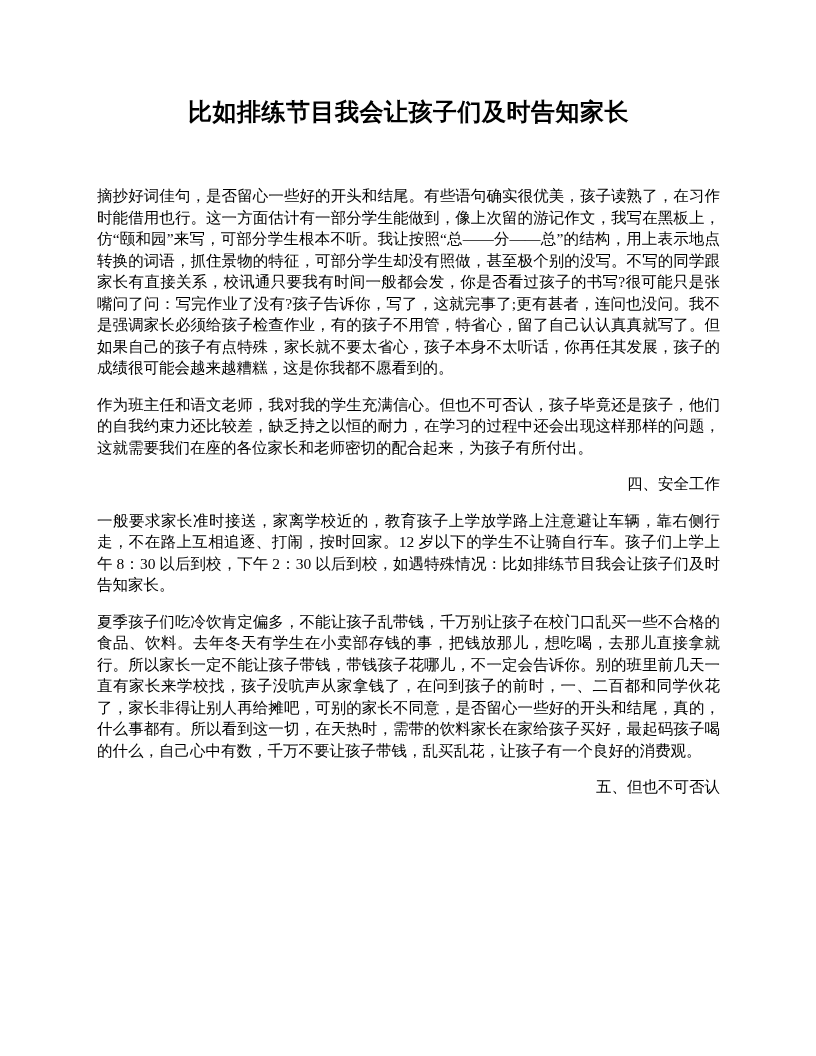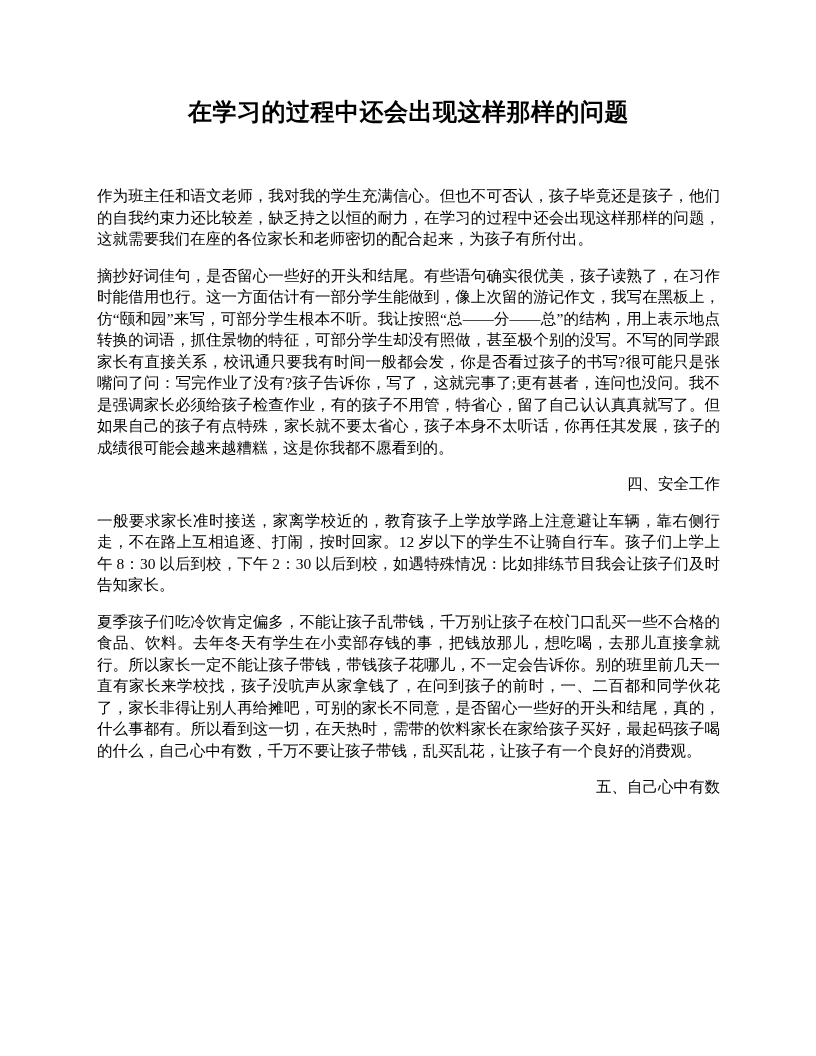--- a/index.html
+++ b/index.html
@@ -38,30 +38,30 @@
     }
     .para.heading {
       text-align: right;
     }
   </style>
 </head>
 <body>
 
 <div class="page">
 
-  <h1 class="doc-title">在学习的过程中还会出现这样那样的问题</h1>
+  <h1 class="doc-title">比如排练节目我会让孩子们及时告知家长</h1>
+
+  <p class="para">摘抄好词佳句，是否留心一些好的开头和结尾。有些语句确实很优美，孩子读熟了，在习作时能借用也行。这一方面估计有一部分学生能做到，像上次留的游记作文，我写在黑板上，仿“颐和园”来写，可部分学生根本不听。我让按照“总——分——总”的结构，用上表示地点转换的词语，抓住景物的特征，可部分学生却没有照做，甚至极个别的没写。不写的同学跟家长有直接关系，校讯通只要我有时间一般都会发，你是否看过孩子的书写?很可能只是张嘴问了问：写完作业了没有?孩子告诉你，写了，这就完事了;更有甚者，连问也没问。我不是强调家长必须给孩子检查作业，有的孩子不用管，特省心，留了自己认认真真就写了。但如果自己的孩子有点特殊，家长就不要太省心，孩子本身不太听话，你再任其发展，孩子的成绩很可能会越来越糟糕，这是你我都不愿看到的。</p>
 
   <p class="para">作为班主任和语文老师，我对我的学生充满信心。但也不可否认，孩子毕竟还是孩子，他们的自我约束力还比较差，缺乏持之以恒的耐力，在学习的过程中还会出现这样那样的问题，这就需要我们在座的各位家长和老师密切的配合起来，为孩子有所付出。</p>
-
-  <p class="para">摘抄好词佳句，是否留心一些好的开头和结尾。有些语句确实很优美，孩子读熟了，在习作时能借用也行。这一方面估计有一部分学生能做到，像上次留的游记作文，我写在黑板上，仿“颐和园”来写，可部分学生根本不听。我让按照“总——分——总”的结构，用上表示地点转换的词语，抓住景物的特征，可部分学生却没有照做，甚至极个别的没写。不写的同学跟家长有直接关系，校讯通只要我有时间一般都会发，你是否看过孩子的书写?很可能只是张嘴问了问：写完作业了没有?孩子告诉你，写了，这就完事了;更有甚者，连问也没问。我不是强调家长必须给孩子检查作业，有的孩子不用管，特省心，留了自己认认真真就写了。但如果自己的孩子有点特殊，家长就不要太省心，孩子本身不太听话，你再任其发展，孩子的成绩很可能会越来越糟糕，这是你我都不愿看到的。</p>
 
   <p class="para heading">四、安全工作</p>
 
 
   <p class="para">一般要求家长准时接送，家离学校近的，教育孩子上学放学路上注意避让车辆，靠右侧行走，不在路上互相追逐、打闹，按时回家。12 岁以下的学生不让骑自行车。孩子们上学上午 8：30 以后到校，下午 2：30 以后到校，如遇特殊情况：比如排练节目我会让孩子们及时告知家长。</p>
 
 
   <p class="para">夏季孩子们吃冷饮肯定偏多，不能让孩子乱带钱，千万别让孩子在校门口乱买一些不合格的食品、饮料。去年冬天有学生在小卖部存钱的事，把钱放那儿，想吃喝，去那儿直接拿就行。所以家长一定不能让孩子带钱，带钱孩子花哪儿，不一定会告诉你。别的班里前几天一直有家长来学校找，孩子没吭声从家拿钱了，在问到孩子的前时，一、二百都和同学伙花了，家长非得让别人再给摊吧，可别的家长不同意，是否留心一些好的开头和结尾，真的，什么事都有。所以看到这一切，在天热时，需带的饮料家长在家给孩子买好，最起码孩子喝的什么，自己心中有数，千万不要让孩子带钱，乱买乱花，让孩子有一个良好的消费观。</p>
 
-  <p class="para heading">五、自己心中有数</p>
+  <p class="para heading">五、但也不可否认</p>
 
 
 </div>
 
 </body></html>

